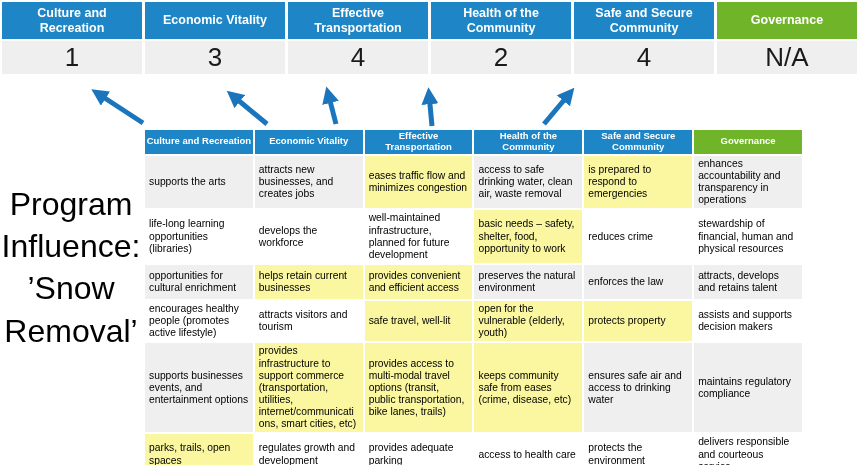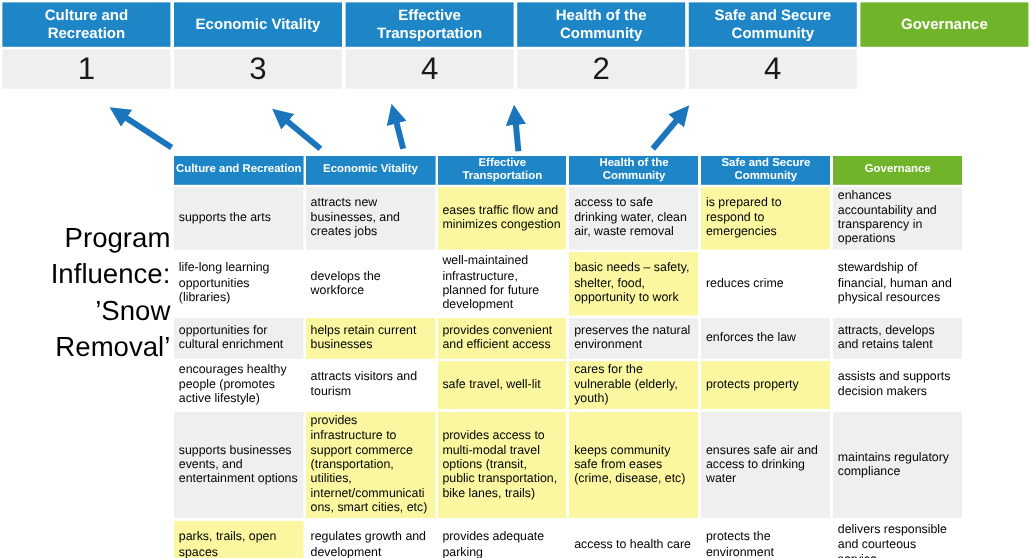--- a/index.html
+++ b/index.html
@@ -36,22 +36,22 @@
     font-size:26px;color:#1a1a1a;
     display:flex;align-items:center;justify-content:center;
   }
 
   
   .arrows{position:absolute;left:0;top:0;width:859px;height:465px;pointer-events:none;}
 
   
   .title{
     position:absolute;left:0;top:183px;width:142px;
-    font-size:23px;line-height:1.32;color:#000;
-    text-align:right;
+    font-size:32px;line-height:1.32;color:#000;
+    text-align:center;
   }
 
   
   .matrix-wrap{position:absolute;left:143px;top:128px;}
   table{border-collapse:collapse;table-layout:fixed;width:661px;}
   th,td{border:2px solid #fff;overflow:hidden;}
   th{
     background:var(--blue);color:#fff;
     font-size:9.5px;font-weight:bold;line-height:1.15;
     height:22px;text-align:center;padding:1px 1px;
@@ -92,20 +92,21 @@
   <div class="cat">
     <div class="cat-header">Health of the Community</div>
     <div class="cat-score">2</div>
   </div>
   <div class="cat">
     <div class="cat-header">Safe and Secure Community</div>
     <div class="cat-score">4</div>
   </div>
   <div class="cat">
     <div class="cat-header green">Governance</div>
+    <div class="cat-score">N/A</div>
   </div>
 </div>
 
 <svg class="arrows" viewBox="0 0 859 465" xmlns="http://www.w3.org/2000/svg">
   <defs>
     <marker id="ah" viewBox="0 0 10 10" refX="6" refY="5" markerWidth="3.4" markerHeight="3.4" orient="auto-start-reverse">
       <path d="M0,0 L10,5 L0,10 Z" fill="#1B75BC"></path>
     </marker>
   </defs>
   <line x1="143" y1="123" x2="97" y2="93" stroke="#1B75BC" stroke-width="5" marker-end="url(#ah)"></line>
@@ -151,21 +152,21 @@
           <td class="hl">helps retain current businesses</td>
           <td class="hl">provides convenient and efficient access</td>
           <td>preserves the natural environment</td>
           <td>enforces the law</td>
           <td>attracts, develops and retains talent</td>
         </tr>
         <tr>
           <td>encourages healthy people (promotes active lifestyle)</td>
           <td>attracts visitors and tourism</td>
           <td class="hl">safe travel, well-lit</td>
-          <td class="hl">cares for the vulnerable (elderly, youth)</td>
+          <td class="hl">open for the vulnerable (elderly, youth)</td>
           <td class="hl">protects property</td>
           <td>assists and supports decision makers</td>
         </tr>
         <tr>
           <td>supports businesses events, and entertainment options</td>
           <td class="hl">provides infrastructure to support commerce (transportation, utilities, internet/communications, smart cities, etc)</td>
           <td class="hl">provides access to multi-modal travel options (transit, public transportation, bike lanes, trails)</td>
           <td class="hl">keeps community safe from eases (crime, disease, etc)</td>
           <td>ensures safe air and access to drinking water</td>
           <td>maintains regulatory compliance</td>

